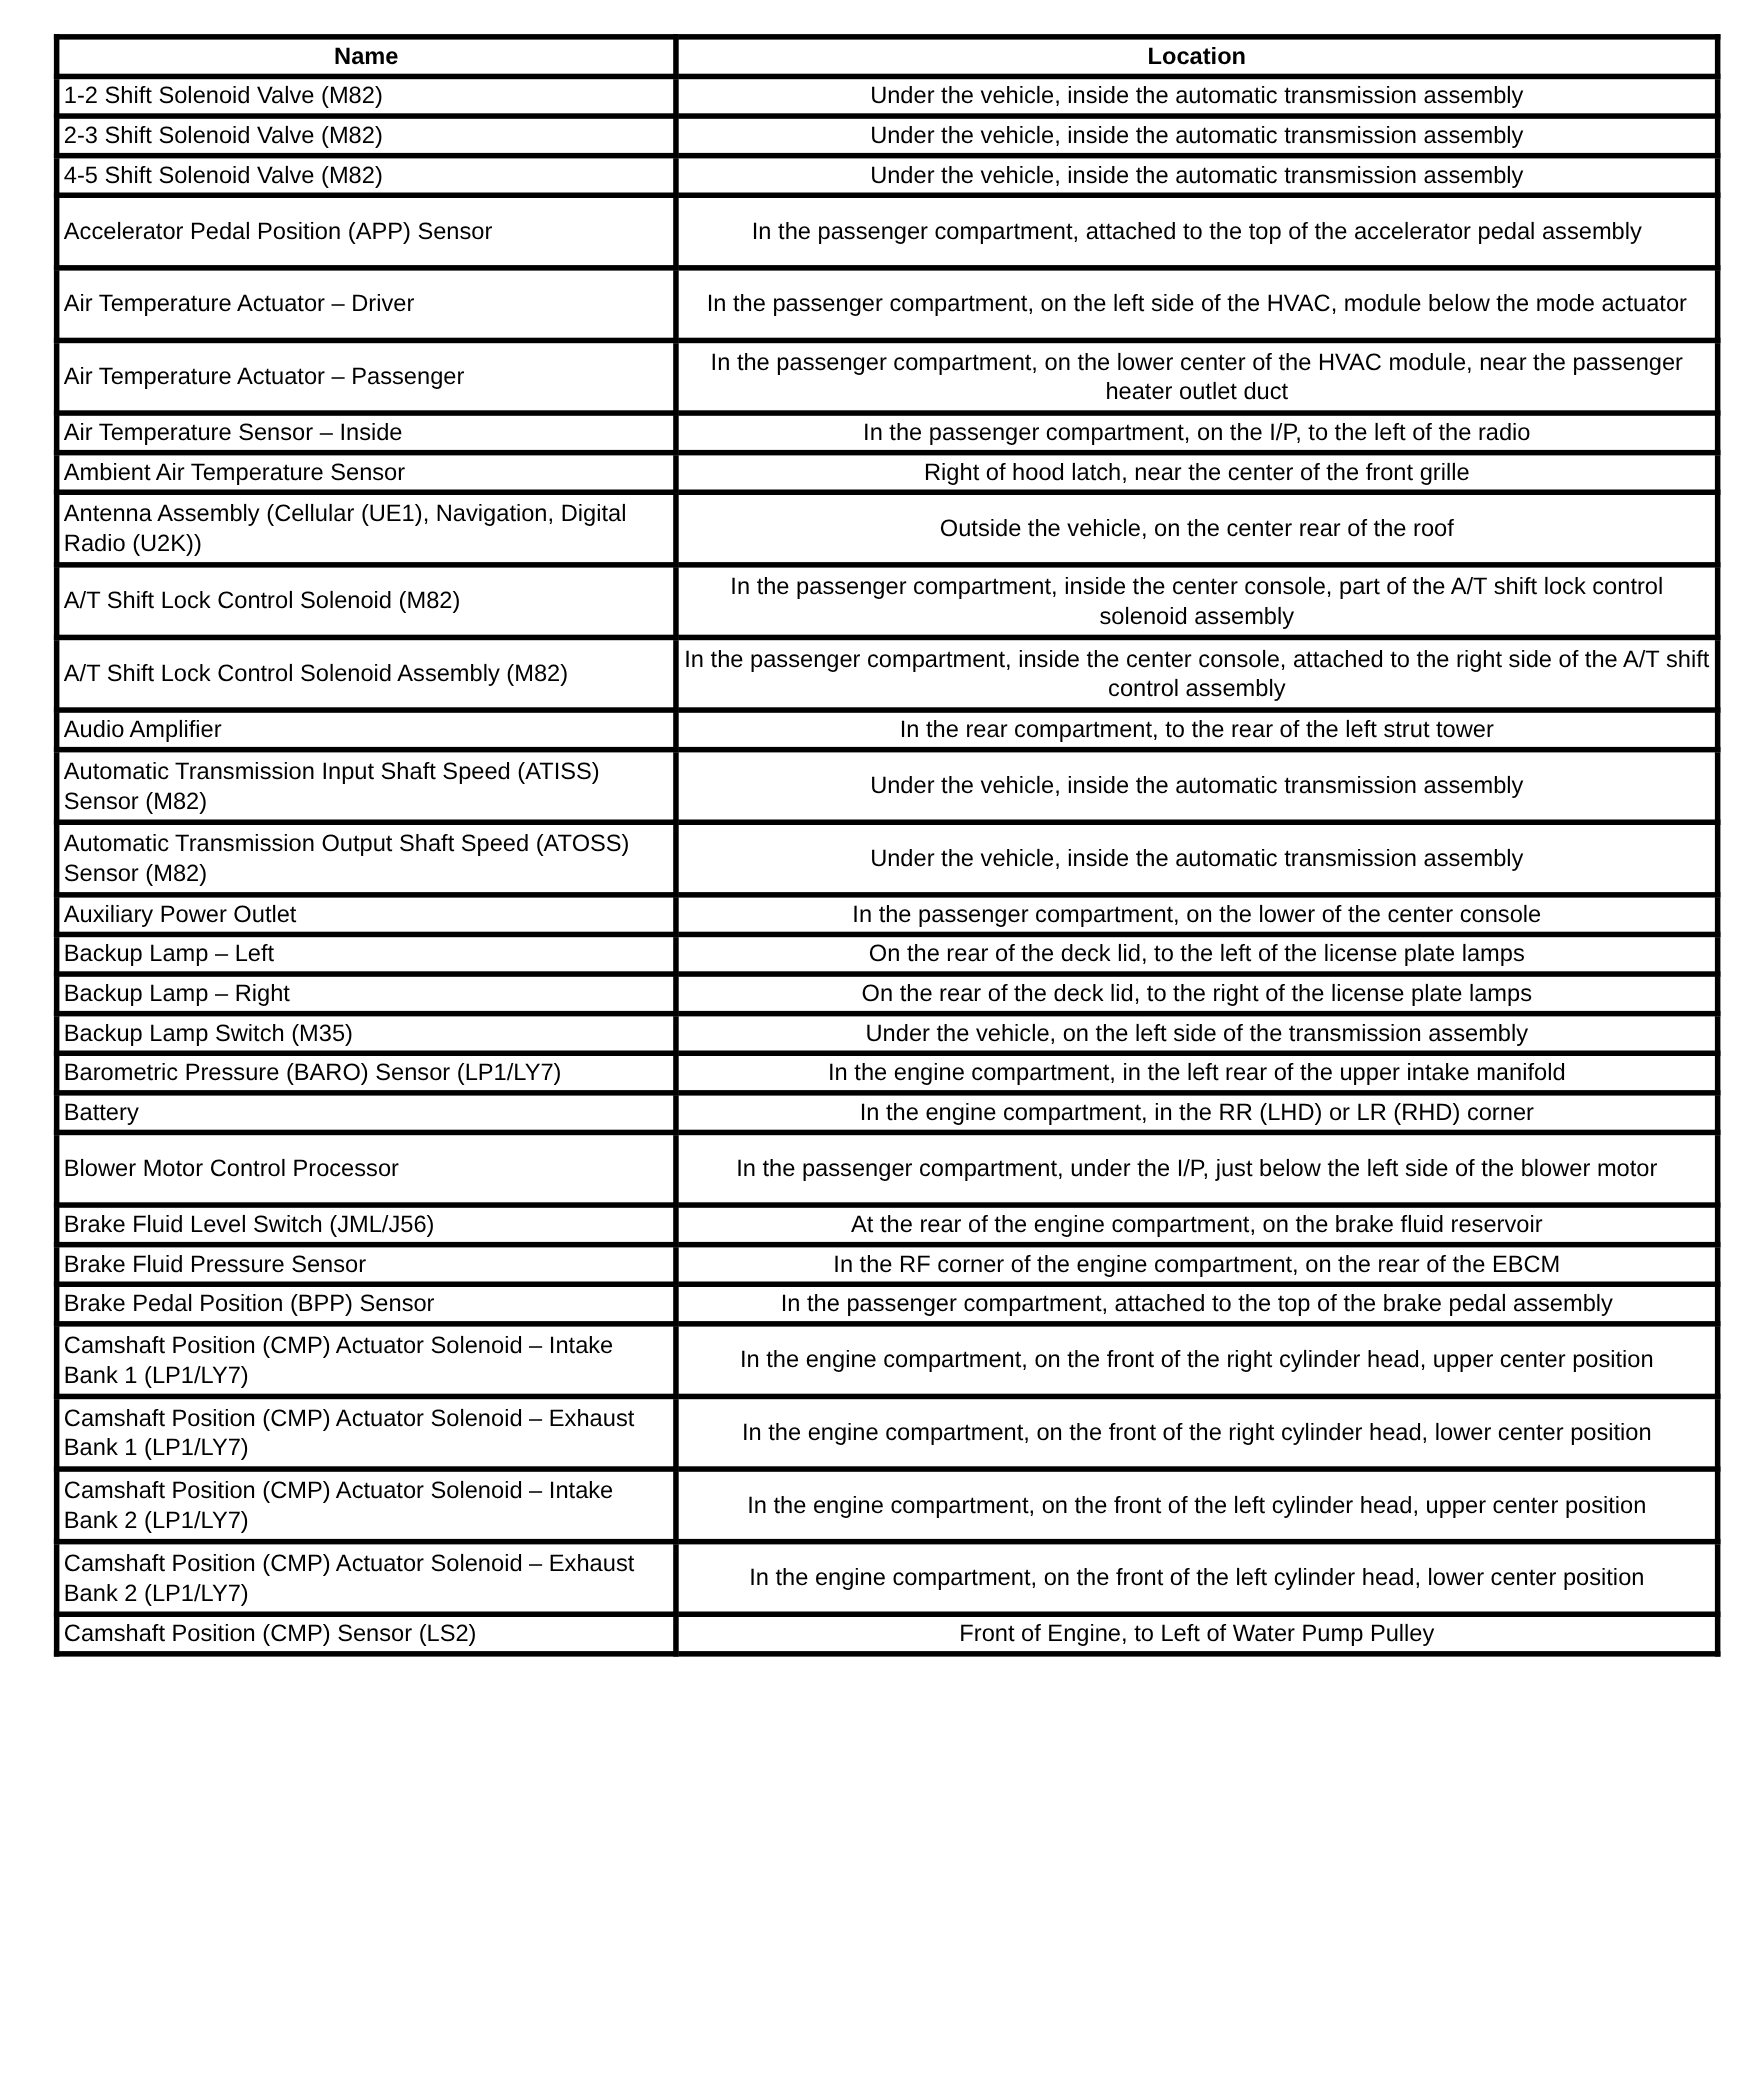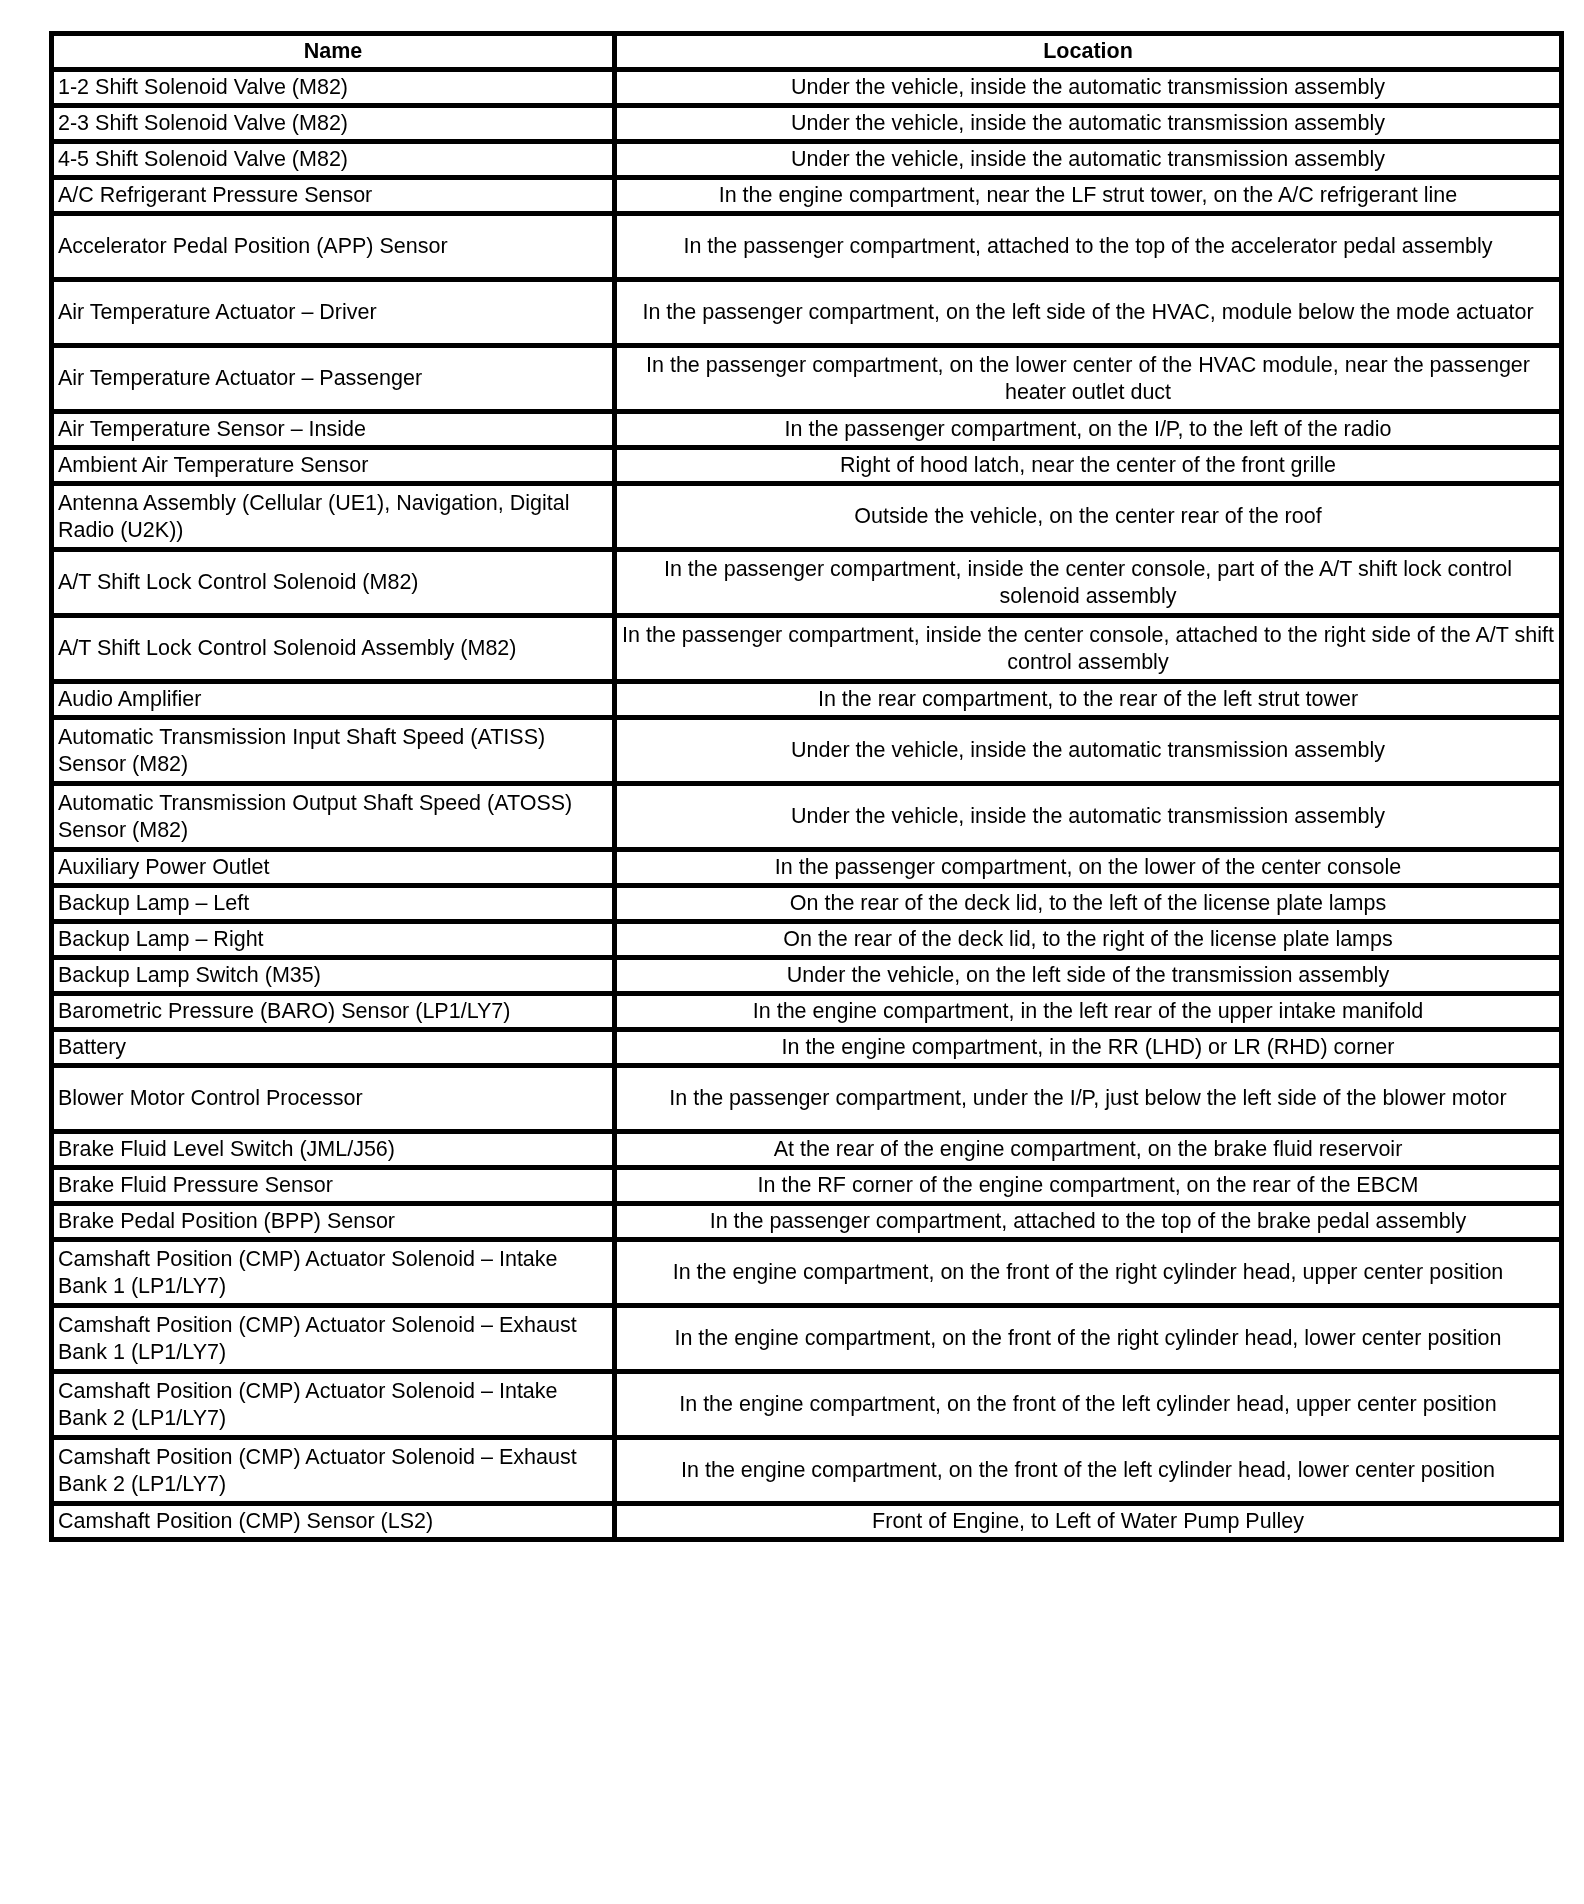--- a/index.html
+++ b/index.html
@@ -46,24 +46,20 @@
         <td class="name">1-2 Shift Solenoid Valve (M82)</td>
         <td class="loc-cell">Under the vehicle, inside the automatic transmission assembly</td>
       </tr>
       <tr class="s">
         <td class="name">2-3 Shift Solenoid Valve (M82)</td>
         <td class="loc-cell">Under the vehicle, inside the automatic transmission assembly</td>
       </tr>
       <tr class="s">
         <td class="name">4-5 Shift Solenoid Valve (M82)</td>
         <td class="loc-cell">Under the vehicle, inside the automatic transmission assembly</td>
-      </tr>
-      <tr class="s">
-        <td class="name">A/C Refrigerant Pressure Sensor</td>
-        <td class="loc-cell">In the engine compartment, near the LF strut tower, on the A/C refrigerant line</td>
       </tr>
       <tr class="d">
         <td class="name">Accelerator Pedal Position (APP) Sensor</td>
         <td class="loc-cell">In the passenger compartment, attached to the top of the accelerator pedal assembly</td>
       </tr>
       <tr class="d">
         <td class="name">Air Temperature Actuator – Driver</td>
         <td class="loc-cell">In the passenger compartment, on the left side of the HVAC, module below the mode actuator</td>
       </tr>
       <tr class="d">

